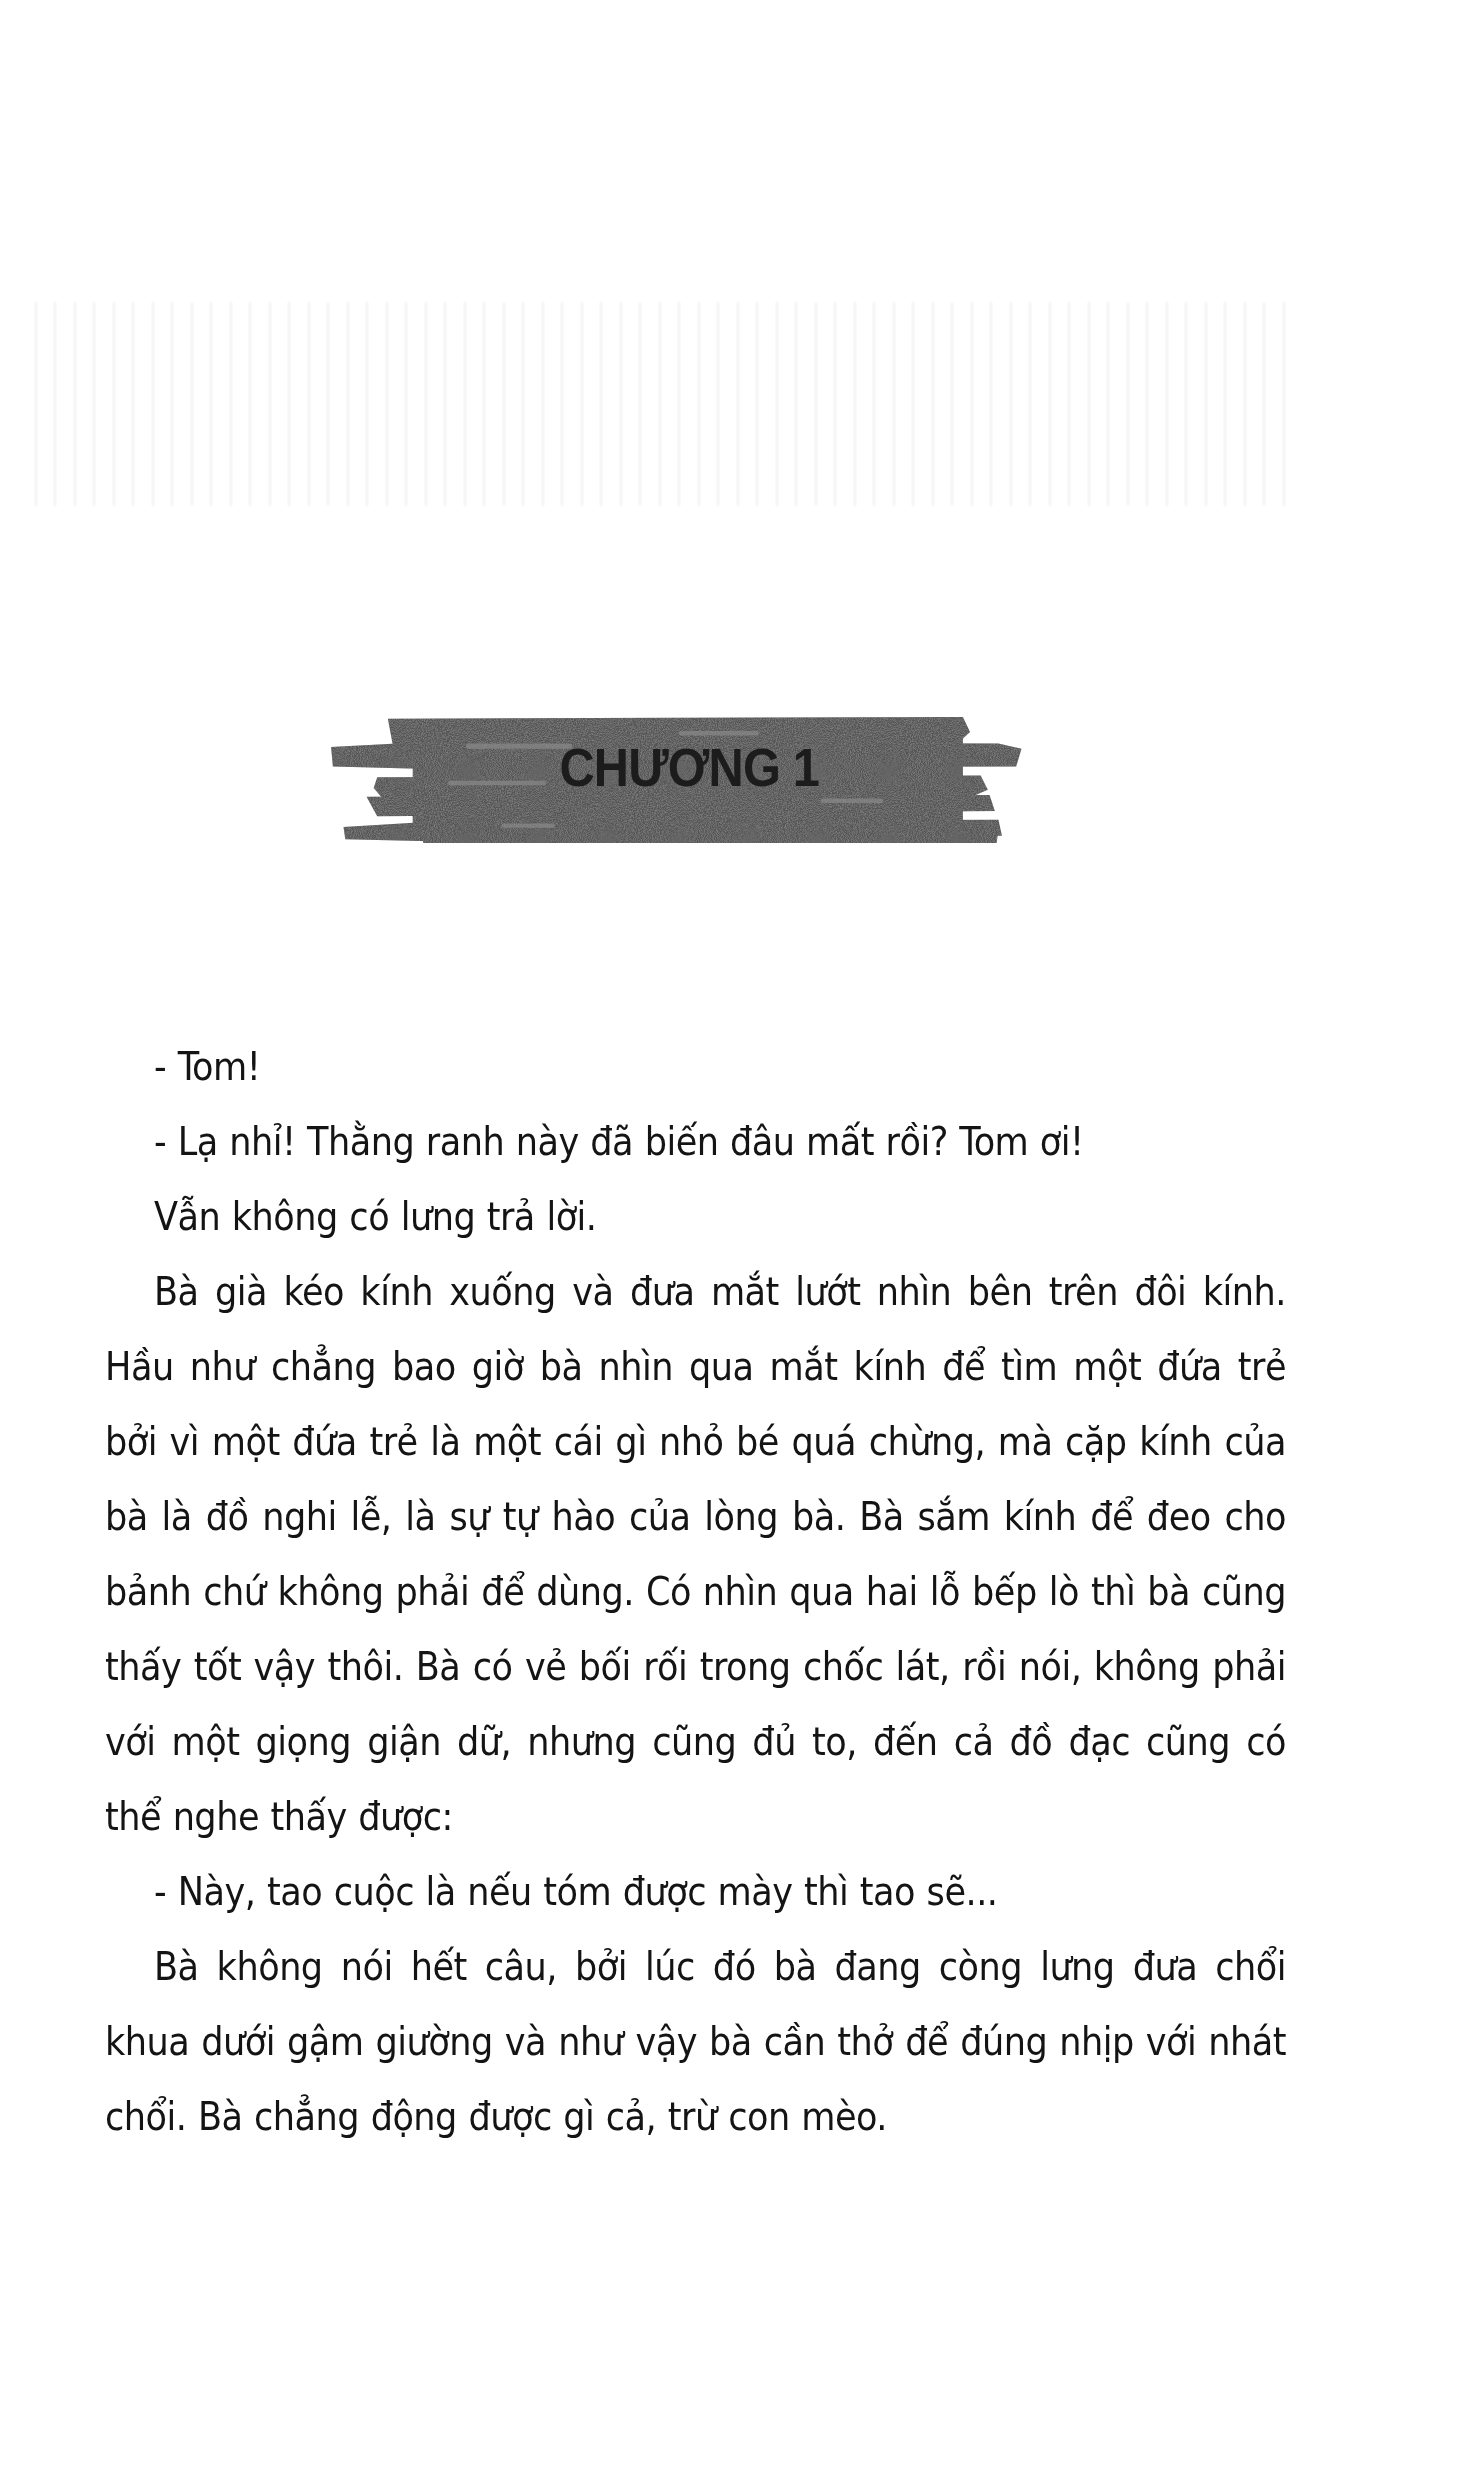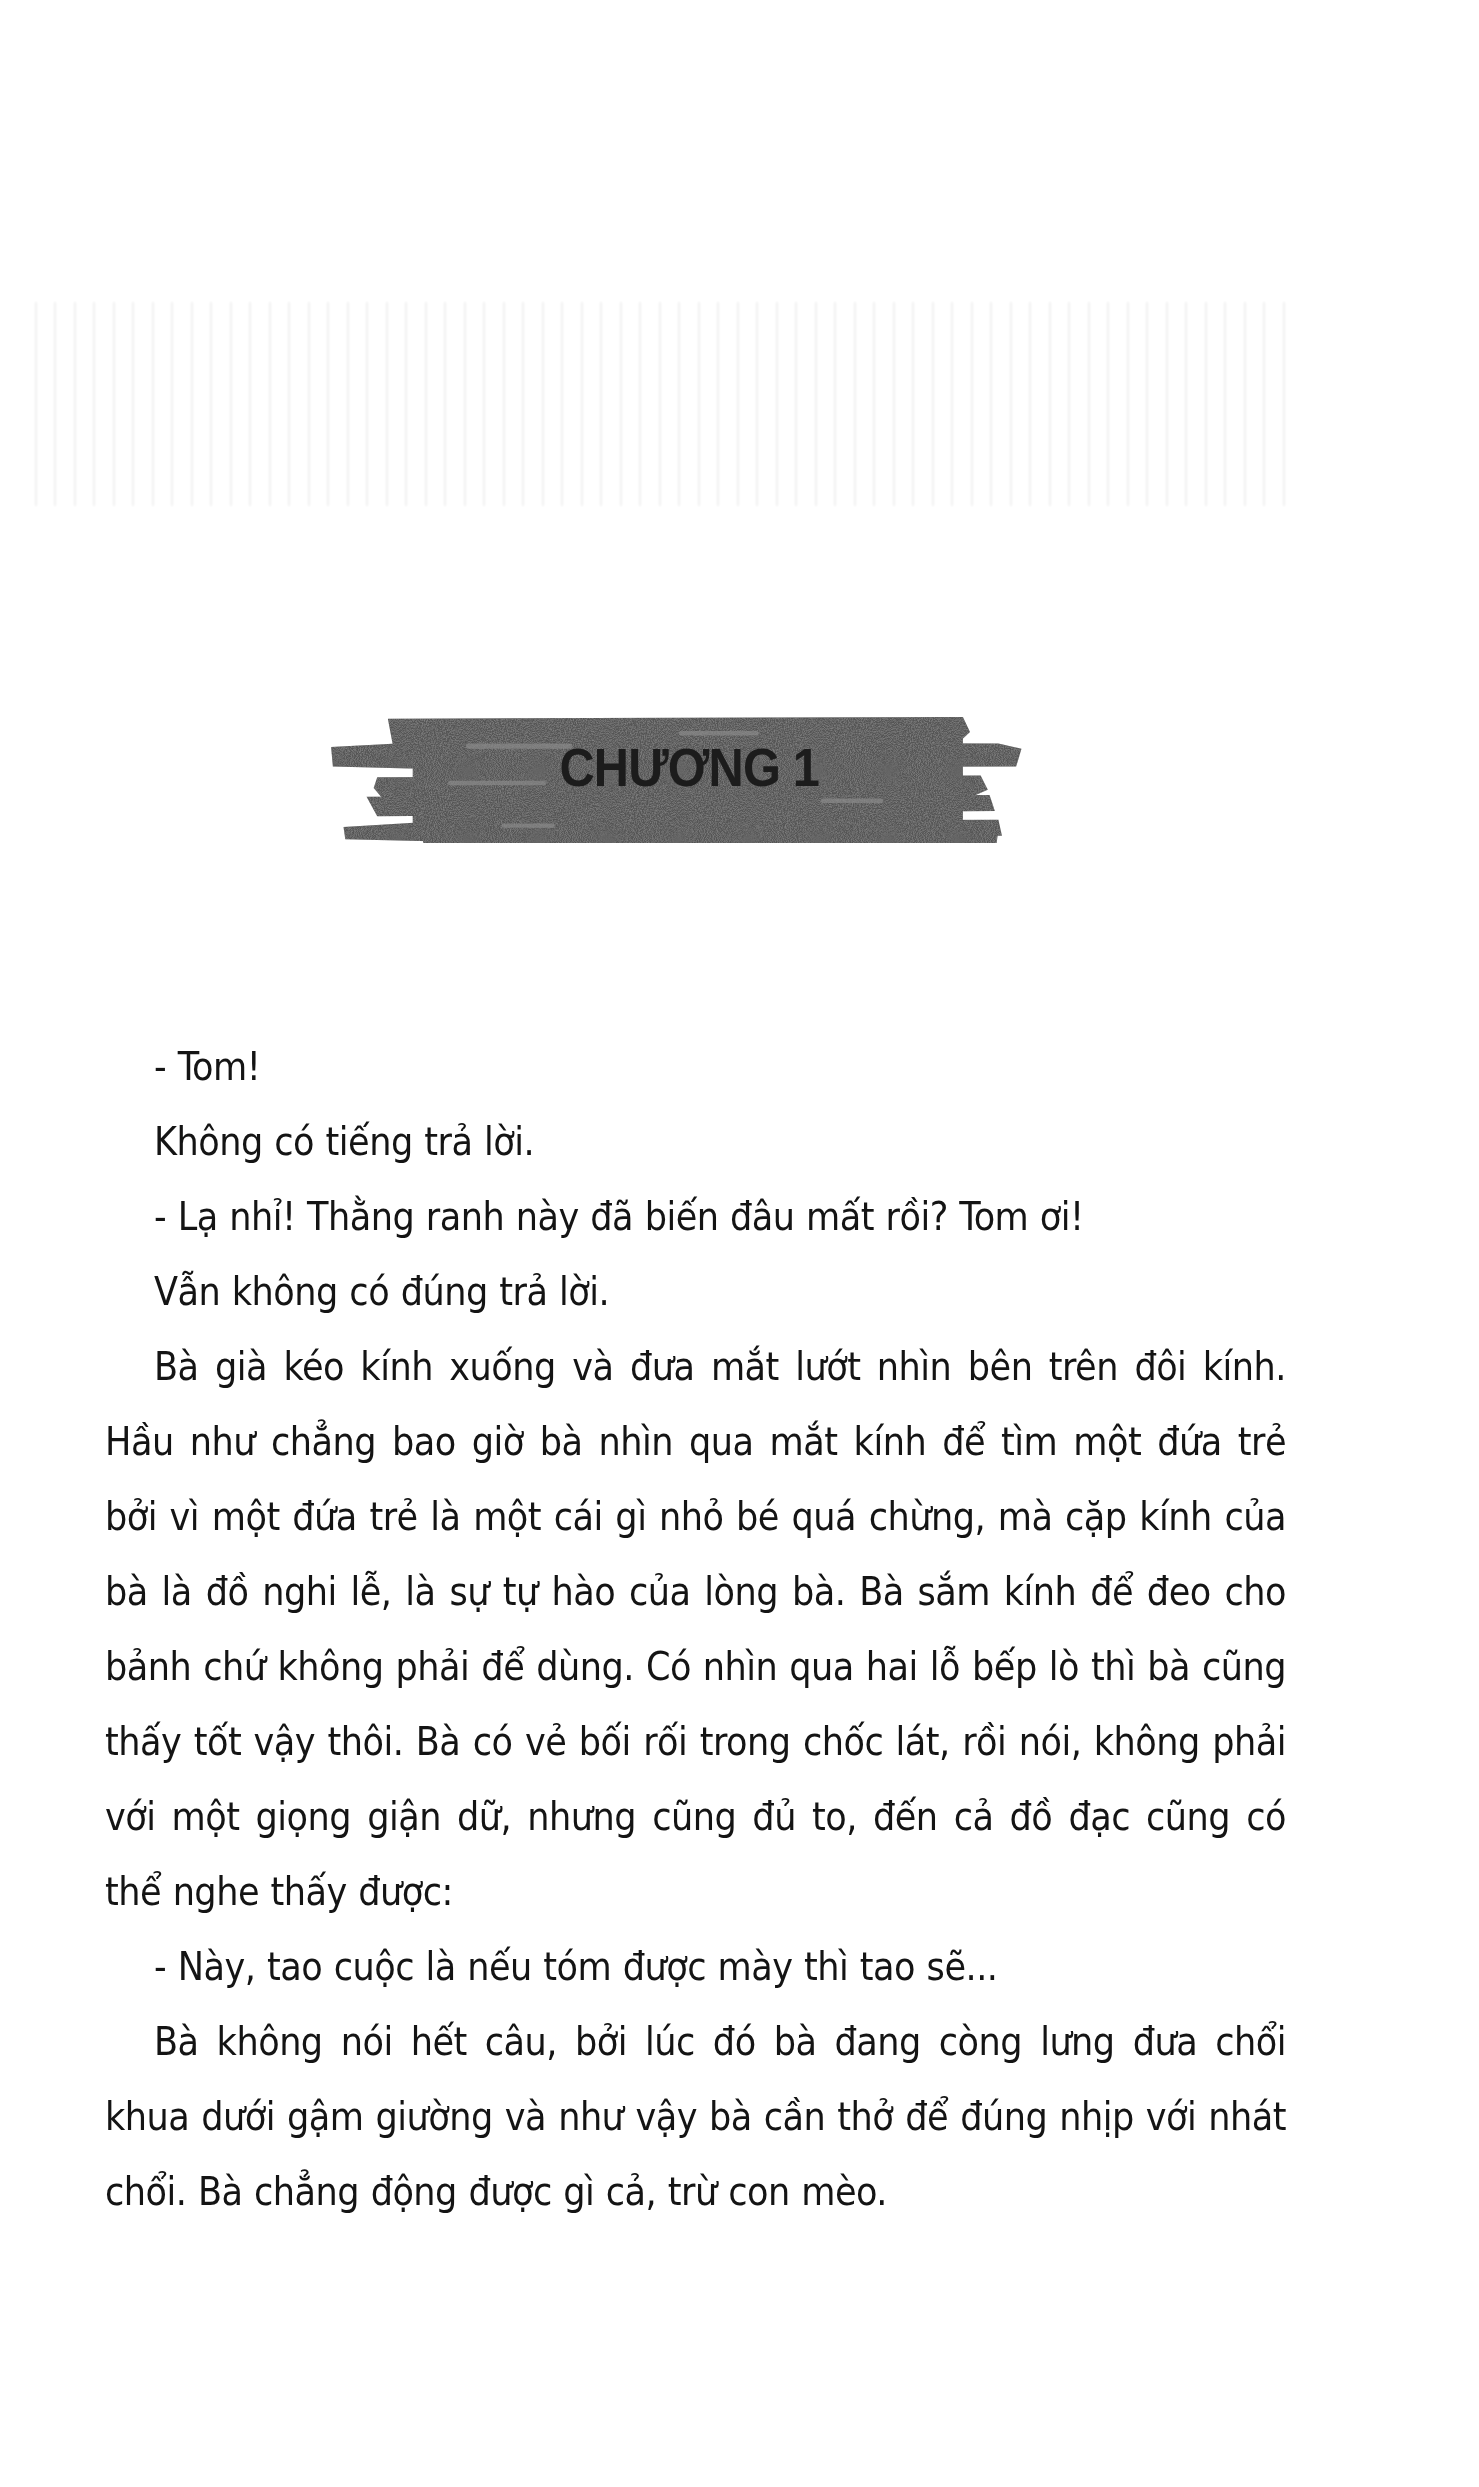--- a/index.html
+++ b/index.html
@@ -120,22 +120,21 @@
         <rect x="140" y="100" width="110" height="5" rx="2"></rect>
         <rect x="560" y="120" width="70" height="5" rx="2"></rect>
         <rect x="200" y="148" width="60" height="5" rx="2"></rect>
       </g>
     </svg>
     <div class="chapter-title">CHƯƠNG 1</div>
   </div>
 
   <div class="body-text">
     <p class="dialogue">- Tom!</p>
-    <p class="dialogue">Không có tiếng trả lời.</p>
     <p class="dialogue">- Lạ nhỉ! Thằng ranh này đã biến đâu mất rồi? Tom ơi!</p>
-    <p class="dialogue">Vẫn không có đúng trả lời.</p>
+    <p class="dialogue">Vẫn không có lưng trả lời.</p>
     <p>Bà già kéo kính xuống và đưa mắt lướt nhìn bên trên đôi kính. Hầu như chẳng bao giờ bà nhìn qua mắt kính để tìm một đứa trẻ bởi vì một đứa trẻ là một cái gì nhỏ bé quá chừng, mà cặp kính của bà là đồ nghi lễ, là sự tự hào của lòng bà. Bà sắm kính để đeo cho bảnh chứ không phải để dùng. Có nhìn qua hai lỗ bếp lò thì bà cũng thấy tốt vậy thôi. Bà có vẻ bối rối trong chốc lát, rồi nói, không phải với một giọng giận dữ, nhưng cũng đủ to, đến cả đồ đạc cũng có thể nghe thấy được:</p>
     <p class="dialogue">- Này, tao cuộc là nếu tóm được mày thì tao sẽ...</p>
     <p>Bà không nói hết câu, bởi lúc đó bà đang còng lưng đưa chổi khua dưới gậm giường và như vậy bà cần thở để đúng nhịp với nhát chổi. Bà chẳng động được gì cả, trừ con mèo.</p>
   </div>
 
 </div>
 
 
 </body></html>

